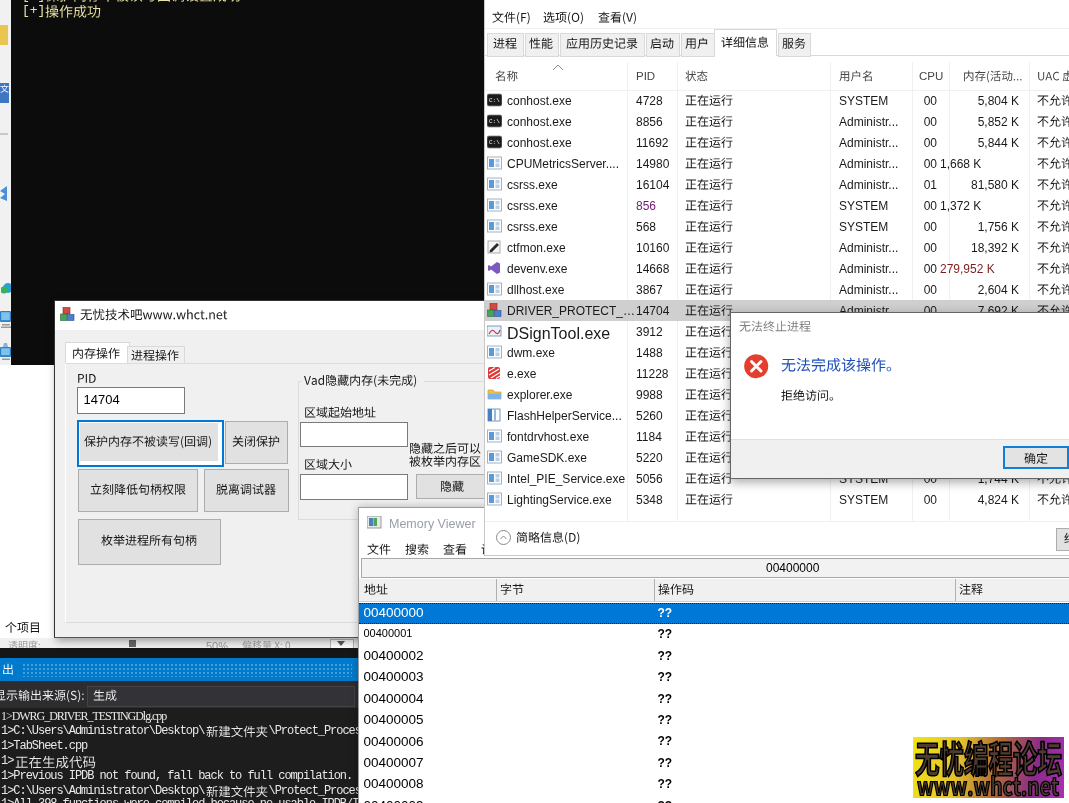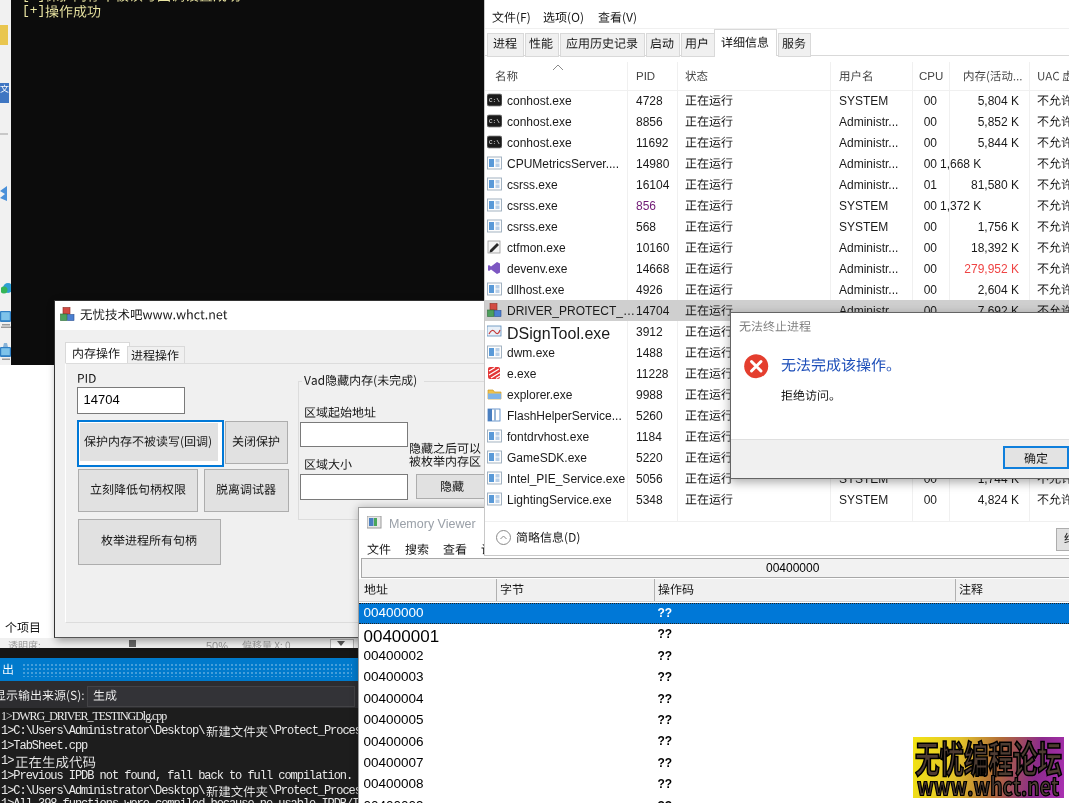--- a/index.html
+++ b/index.html
@@ -254,21 +254,21 @@
   </svg>
 <svg class="a" style="left:657.5px;top:583.3px;z-index:7" width="37" height="15">
     <use href="#g32" fill="#1a1a1a"></use>
   </svg>
 <svg class="a" style="left:958.5px;top:583.3px;z-index:7" width="25" height="15">
     <use href="#g33" fill="#1a1a1a"></use>
   </svg>
 <div class="a" style="left:358.5px;top:602.5px;width:710.5px;height:21.4px;background:#0078d7;border-top:1px dotted #222;border-bottom:1px dotted #222;box-sizing:border-box;z-index:6"></div>
 <div class="a" style="left:363.5px;top:605.1px;font-size:13.5px;color:#fff;z-index:7">00400000</div>
 <div class="a" style="left:657.5px;top:606px;font-size:12px;font-weight:bold;color:#fff;z-index:7">??</div>
-<div class="a" style="left:363.5px;top:626.5px;font-size:17px;color:#000;z-index:7">00400001</div>
+<div class="a" style="left:363.5px;top:626.5px;font-size:11px;color:#000;z-index:7">00400001</div>
 <div class="a" style="left:657.5px;top:627.4px;font-size:12px;font-weight:bold;color:#000;z-index:7">??</div>
 <div class="a" style="left:363.5px;top:647.9px;font-size:13.5px;color:#000;z-index:7">00400002</div>
 <div class="a" style="left:657.5px;top:648.8px;font-size:12px;font-weight:bold;color:#000;z-index:7">??</div>
 <div class="a" style="left:363.5px;top:669.3px;font-size:13.5px;color:#000;z-index:7">00400003</div>
 <div class="a" style="left:657.5px;top:670.2px;font-size:12px;font-weight:bold;color:#000;z-index:7">??</div>
 <div class="a" style="left:363.5px;top:690.7px;font-size:13.5px;color:#000;z-index:7">00400004</div>
 <div class="a" style="left:657.5px;top:691.6px;font-size:12px;font-weight:bold;color:#000;z-index:7">??</div>
 <div class="a" style="left:363.5px;top:712.1px;font-size:13.5px;color:#000;z-index:7">00400005</div>
 <div class="a" style="left:657.5px;top:713px;font-size:12px;font-weight:bold;color:#000;z-index:7">??</div>
 <div class="a" style="left:363.5px;top:733.5px;font-size:13.5px;color:#000;z-index:7">00400006</div>
@@ -477,32 +477,32 @@
 <svg class="a" style="left:487px;top:261px;z-index:9" width="15" height="14">
     <path d="M10 1 L13 2.5 L13 11.5 L10 13 L4 8.5 L2 10 L1 9.3 L1 4.7 L2 4 L4 5.5 Z" fill="#7d57c2"></path>
   </svg>
 <div class="a" style="left:507px;top:261.5px;font-size:12px;color:#1a1a1a;z-index:9">devenv.exe</div>
 <div class="a" style="left:636px;top:261.5px;font-size:12px;color:#1a1a1a;z-index:9">14668</div>
 <svg class="a" style="left:685px;top:262.3px;z-index:9" width="49" height="15">
     <use href="#g49" fill="#1a1a1a"></use>
   </svg>
 <div class="a" style="left:839px;top:261.5px;font-size:12px;color:#1a1a1a;z-index:9">Administr...</div>
 <div class="a" style="left:900px;top:261.5px;width:37px;font-size:12px;color:#1a1a1a;text-align:right;z-index:9">00</div>
-<div class="a" style="left:940px;top:261.5px;width:79px;font-size:12px;color:#ef4444;text-align:right;z-index:9">279,952 K</div>
+<div class="a" style="left:940px;top:261.5px;width:79px;font-size:12px;color:#7f1d1d;text-align:left;z-index:9">279,952 K</div>
 <svg class="a" style="left:1037px;top:262.3px;z-index:9" width="37" height="15">
     <use href="#g50" fill="#1a1a1a"></use>
   </svg>
 <svg class="a" style="left:487px;top:282px;z-index:9" width="15" height="14">
     <rect x="0.5" y="1" width="14" height="12" fill="#fdfdfd" stroke="#9ab" stroke-width="0.9"></rect>
     <rect x="2" y="3" width="5" height="8" fill="#5a9ad8"></rect>
     <rect x="8.5" y="3" width="4" height="3.5" fill="#b8cfe8"></rect>
     <rect x="8.5" y="7.5" width="4" height="3.5" fill="#b8cfe8"></rect>
   </svg>
 <div class="a" style="left:507px;top:282.5px;font-size:12px;color:#1a1a1a;z-index:9">dllhost.exe</div>
-<div class="a" style="left:636px;top:282.5px;font-size:12px;color:#1a1a1a;z-index:9">4926</div>
+<div class="a" style="left:636px;top:282.5px;font-size:12px;color:#1a1a1a;z-index:9">3867</div>
 <svg class="a" style="left:685px;top:283.3px;z-index:9" width="49" height="15">
     <use href="#g49" fill="#1a1a1a"></use>
   </svg>
 <div class="a" style="left:839px;top:282.5px;font-size:12px;color:#1a1a1a;z-index:9">Administr...</div>
 <div class="a" style="left:900px;top:282.5px;width:37px;font-size:12px;color:#1a1a1a;text-align:right;z-index:9">00</div>
 <div class="a" style="left:940px;top:282.5px;width:79px;font-size:12px;color:#1a1a1a;text-align:right;z-index:9">2,604 K</div>
 <svg class="a" style="left:1037px;top:283.3px;z-index:9" width="37" height="15">
     <use href="#g50" fill="#1a1a1a"></use>
   </svg>
 <div class="a" style="left:485px;top:300px;width:584px;height:21px;background:#cfcfcf;z-index:9"></div>

